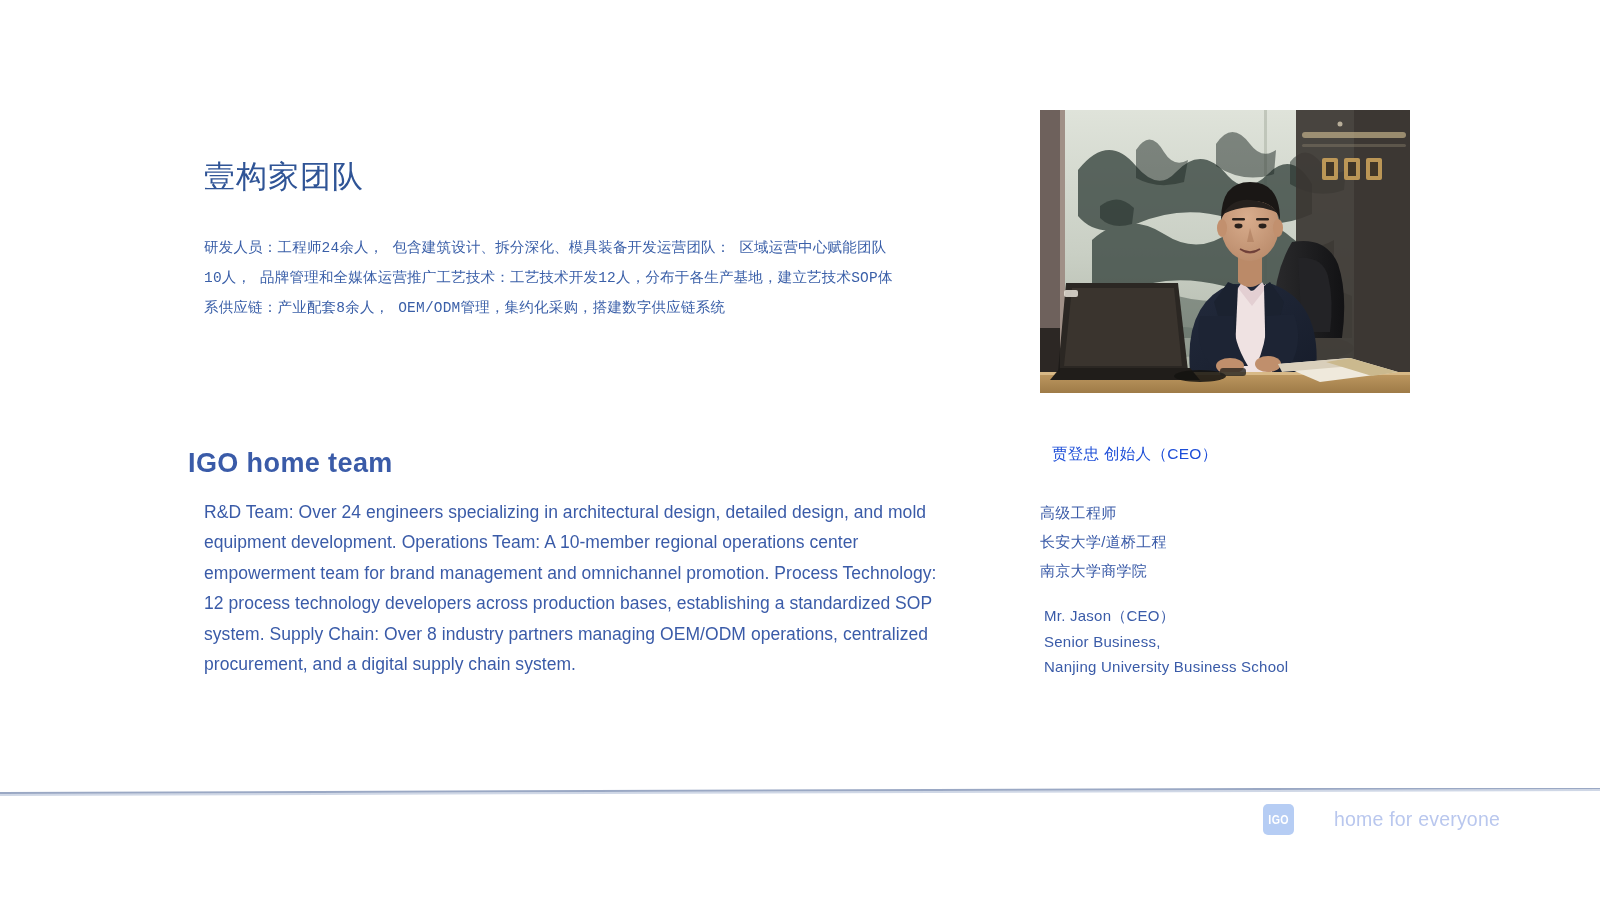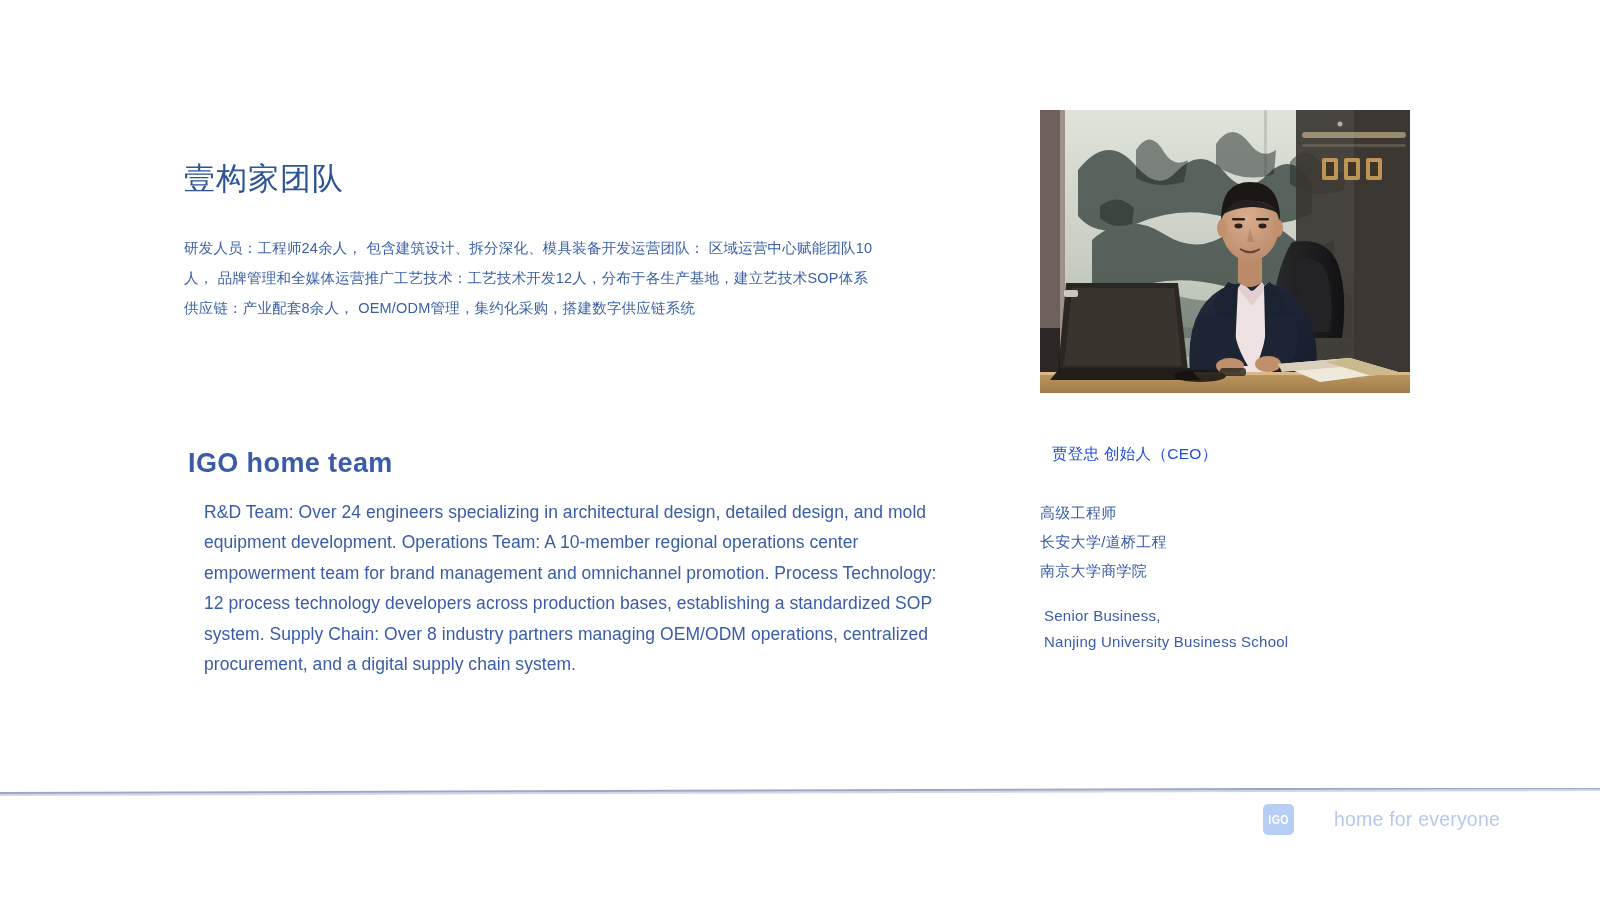--- a/index.html
+++ b/index.html
@@ -12,23 +12,24 @@
     height: 900px;
     position: relative;
     overflow: hidden;
     font-family: "Liberation Sans", "DejaVu Sans", sans-serif;
     -webkit-font-smoothing: antialiased;
   }
 
   
   .left-col {
     position: absolute;
-    left: 184px;
+    left: 204px;
     top: 160px;
     width: 760px;
+    font-family: Liberation Mono, monospace;
   }
 
   .cn-title {
     font-size: 31px;
     font-weight: 400;
     color: #2f5496;
     letter-spacing: 1px;
     line-height: 1.2;
     margin: 0 0 36px 0;
   }
@@ -309,20 +310,21 @@
 <div class="right-caption">
   <div class="cap-name">贾登忠 创始人（CEO）</div>
 
   <div class="cap-cn-group">
     <div class="cap-cn">高级工程师</div>
     <div class="cap-cn">长安大学/道桥工程</div>
     <div class="cap-cn">南京大学商学院</div>
   </div>
 
   <div class="cap-en-group">
+    <div class="cap-en">Mr. Jason（CEO）</div>
     <div class="cap-en">Senior Business,</div>
     <div class="cap-en">Nanjing University Business School</div>
   </div>
 </div>
 
 <div class="footer-rule">
   <div class="rule-line soft"></div>
   <div class="rule-line"></div>
 </div>
 

